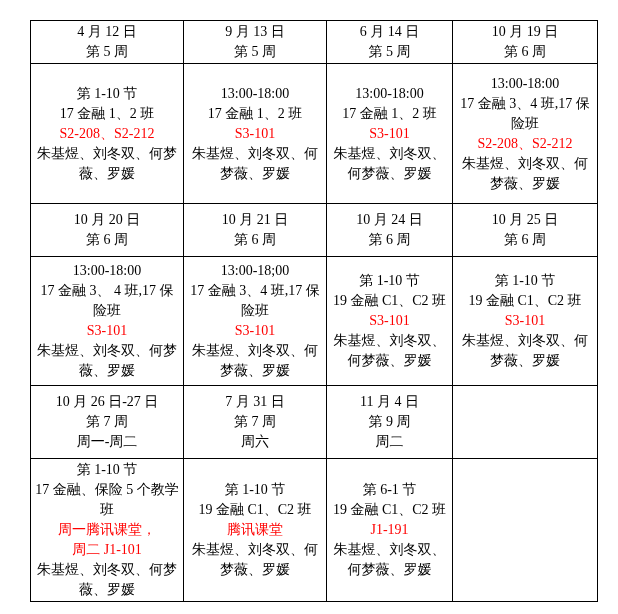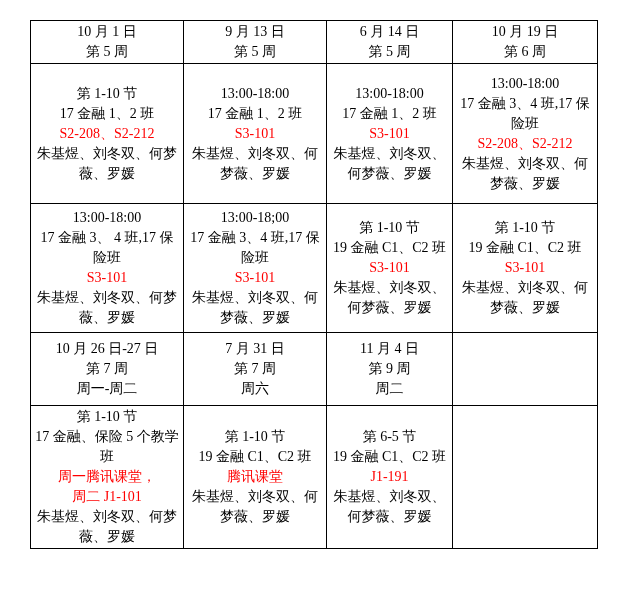--- a/index.html
+++ b/index.html
@@ -43,21 +43,21 @@
   <table class="schedule">
     <colgroup>
         <col style="width: 153px;">
         <col style="width: 143px;">
         <col style="width: 126px;">
         <col style="width: 145px;">
       </colgroup>
     <tbody>
         <tr style="height: 40px;">
           <td>
-            <div>10 月 1 日</div>
+            <div>4 月 12 日</div>
             <div>第 5 周</div>
           </td>
           <td>
             <div>9 月 13 日</div>
             <div>第 5 周</div>
           </td>
           <td>
             <div>6 月 14 日</div>
             <div>第 5 周</div>
           </td>
@@ -83,20 +83,38 @@
             <div>13:00-18:00</div>
             <div>17 金融 1、2 班</div>
             <div class="red">S3-101</div>
             <div>朱基煜、刘冬双、何梦薇、罗媛</div>
           </td>
           <td>
             <div>13:00-18:00</div>
             <div>17 金融 3、4 班,17 保险班</div>
             <div class="red">S2-208、S2-212</div>
             <div>朱基煜、刘冬双、何梦薇、罗媛</div>
+          </td>
+        </tr>
+        <tr style="height: 53px;">
+          <td>
+            <div>10 月 20 日</div>
+            <div>第 6 周</div>
+          </td>
+          <td>
+            <div>10 月 21 日</div>
+            <div>第 6 周</div>
+          </td>
+          <td>
+            <div>10 月 24 日</div>
+            <div>第 6 周</div>
+          </td>
+          <td>
+            <div>10 月 25 日</div>
+            <div>第 6 周</div>
           </td>
         </tr>
         <tr style="height: 129px;">
           <td>
             <div>13:00-18:00</div>
             <div>17 金融 3、 4 班,17 保险班</div>
             <div class="red">S3-101</div>
             <div>朱基煜、刘冬双、何梦薇、罗媛</div>
           </td>
           <td>
@@ -144,21 +162,21 @@
             <div class="red">周二 J1-101</div>
             <div>朱基煜、刘冬双、何梦薇、罗媛</div>
           </td>
           <td>
             <div>第 1-10 节</div>
             <div>19 金融 C1、C2 班</div>
             <div class="red">腾讯课堂</div>
             <div>朱基煜、刘冬双、何梦薇、罗媛</div>
           </td>
           <td>
-            <div>第 6-5 节</div>
+            <div>第 6-1 节</div>
             <div>19 金融 C1、C2 班</div>
             <div class="red">J1-191</div>
             <div>朱基煜、刘冬双、何梦薇、罗媛</div>
           </td>
           <td></td>
         </tr>
       </tbody>
   </table>
 </div>
 

